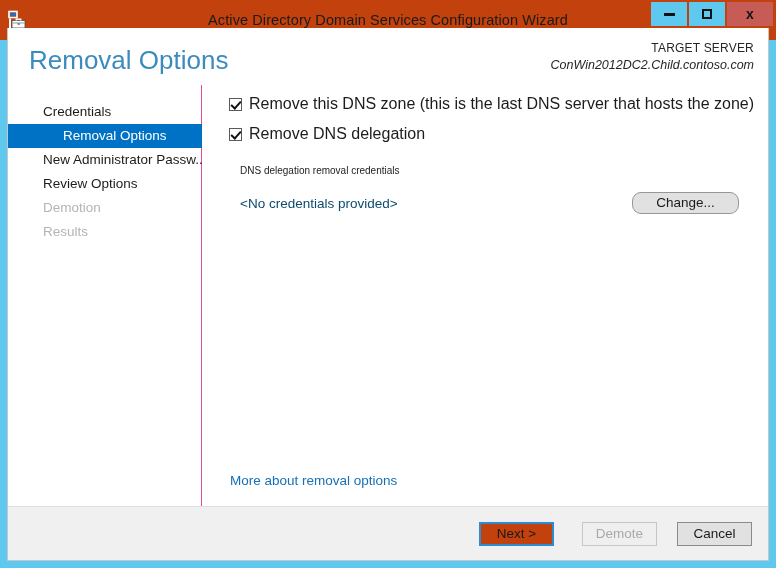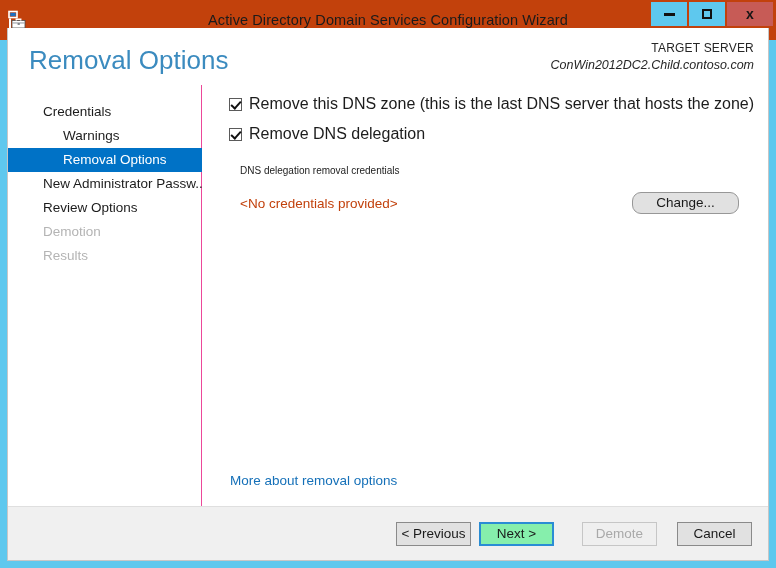--- a/index.html
+++ b/index.html
@@ -231,21 +231,21 @@
   }
   #cred-row {
     margin-top: 16px;
     display: flex;
     align-items: center;
     padding-left: 38px;
     padding-right: 29px;
   }
   #cred-value {
     font-size: 13.5px;
-    color: #c2410c;
+    color: #0c4a6e;
     flex: 1 1 auto;
     white-space: nowrap;
   }
 
   .btn {
     font-family: "Liberation Sans", sans-serif;
     font-size: 13.5px;
     color: #1a1a1a;
     background: #e1e1e1;
     border: 1px solid #979797;
@@ -287,21 +287,21 @@
     gap: 8px;
   }
   .footer-btn {
     width: 75px;
     height: 24px;
     background: #e1e1e1;
     border: 1px solid #8a8a8a;
   }
   .footer-btn.default {
     border: 2px solid #2a8dd4;
-    background: #86efac;
+    background: #c2410c;
   }
   .footer-btn.disabled {
     color: #a9a9a9;
     border-color: #c6c6c6;
     background: #efefef;
   }
   #cancel-button { margin-left: 12px; }
   #demote-button { margin-left: 20px; }
 </style>
 </head>
@@ -340,21 +340,20 @@
       <div id="target-block">
         <div id="target-label">TARGET SERVER</div>
         <div id="target-server">ConWin2012DC2.Child.contoso.com</div>
       </div>
     </div>
 
     <div id="body-area">
 
       <div id="sidebar">
         <div class="nav-item">Credentials</div>
-        <div class="nav-item indent">Warnings</div>
         <div class="nav-item indent selected">Removal Options</div>
         <div class="nav-item">New Administrator Passw...</div>
         <div class="nav-item">Review Options</div>
         <div class="nav-item disabled">Demotion</div>
         <div class="nav-item disabled">Results</div>
       </div>
 
       <div id="content">
 
         <div class="check-row" id="check1">
@@ -372,20 +371,19 @@
         <div id="cred-row">
           <span id="cred-value">&lt;No credentials provided&gt;</span>
           <button class="btn" id="change-button">Change...</button>
         </div>
 
         <a id="more-link" href="#">More about removal options</a>
       </div>
     </div>
 
     <div id="footer">
-      <button class="btn footer-btn" id="previous-button">&lt; Previous</button>
       <button class="btn footer-btn default" id="next-button">Next &gt;</button>
       <button class="btn footer-btn disabled" id="demote-button">Demote</button>
       <button class="btn footer-btn" id="cancel-button">Cancel</button>
     </div>
 
   </div>
 </div>
 
 </body></html>

